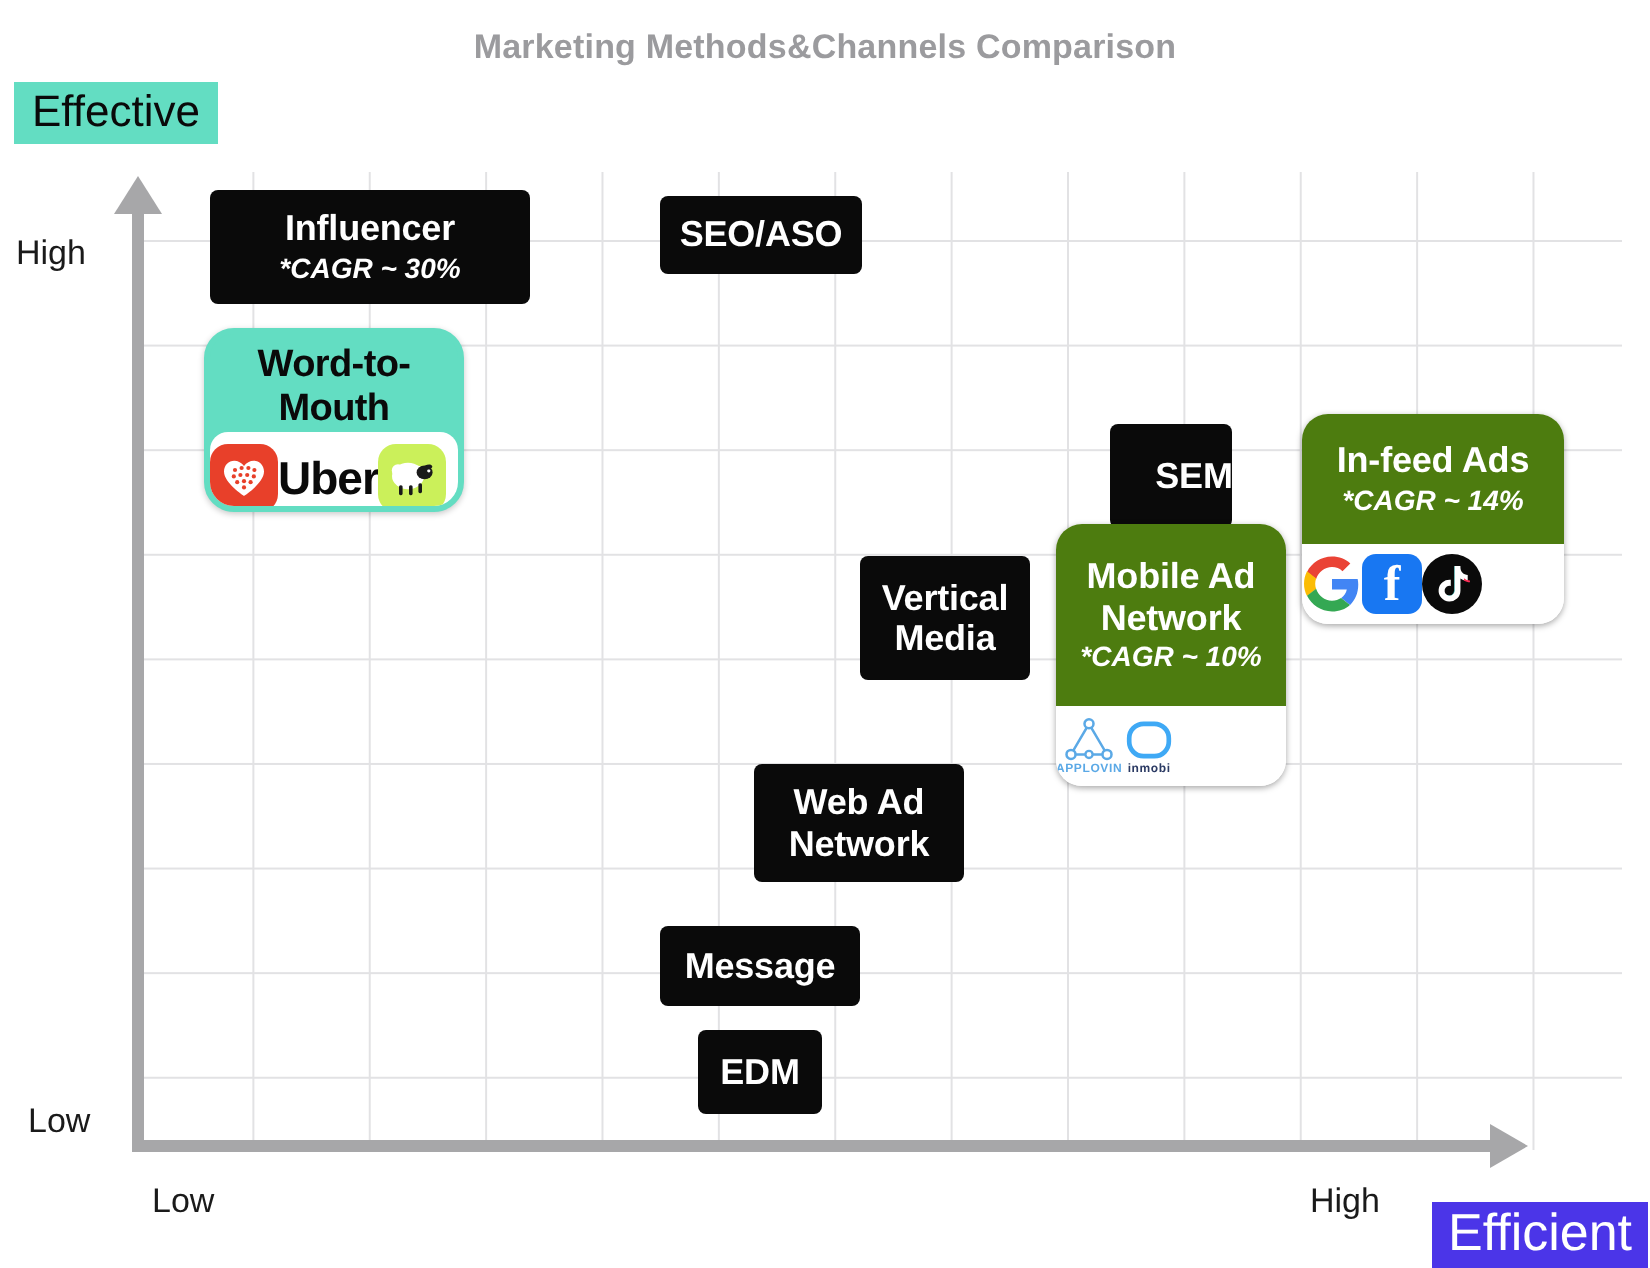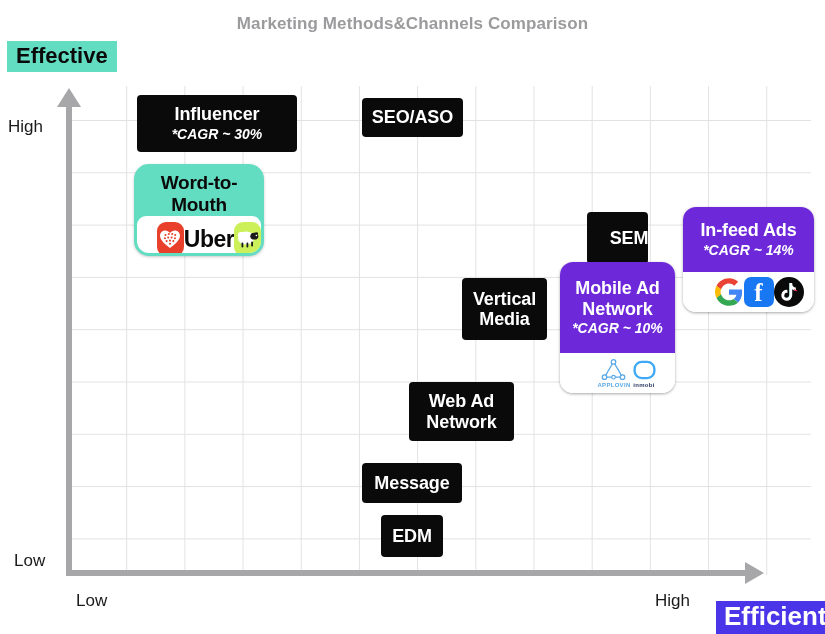--- a/index.html
+++ b/index.html
@@ -24,21 +24,21 @@
     text-align: center;
     font-size: 17px;
     font-weight: bold;
     color: #9b9b9e;
     letter-spacing: 0.1px;
   }
 
   
   .corner-badge {
     position: absolute;
-    font-weight: bold;
+    font-weight: normal;
     font-size: 22px;
     padding: 3px 9px 5px 9px;
     line-height: 1.05;
     white-space: nowrap;
   }
   #badge-effective {
     left: 7px;
     top: 41px;
     background: #63DDC2;
     color: #0a0a0a;
@@ -115,21 +115,20 @@
   }
   #label-y-high { left: 8px;  top: 117px; }
   #label-y-low  { left: 14px; top: 551px; }
   #label-x-low  { left: 76px; top: 591px; }
   #label-x-high { left: 655px; top: 591px; }
 
   
   .card {
     position: absolute;
     box-sizing: border-box;
-    margin-left: 32px;
   }
   .card-plain {
     background: #0a0a0a;
     border-radius: 4px;
     color: #ffffff;
     display: flex;
     flex-direction: column;
     align-items: center;
     justify-content: center;
     text-align: center;
@@ -151,36 +150,35 @@
   
   .card-combo {
     border-radius: 13px;
     overflow: hidden;
     background: #ffffff;
     display: flex;
     flex-direction: column;
     box-shadow: 0 1px 3px rgba(0,0,0,0.35);
   }
   .combo-head {
-    background: #6d28d9;
+    background: #4d7c0f;
     color: #ffffff;
     text-align: center;
     display: flex;
     flex-direction: column;
     align-items: center;
     justify-content: center;
     flex: 1 1 auto;
   }
   .combo-logos {
     background: #ffffff;
     display: flex;
     align-items: center;
-    justify-content: center;
+    justify-content: flex-start;
     flex: 0 0 auto;
-    padding-left: 20px;
   }
 
   
   #card-word-to-mouth {
     border-radius: 15px;
     border: 3px solid #63DDC2;
     background: #63DDC2;
     overflow: hidden;
     display: flex;
     flex-direction: column;

